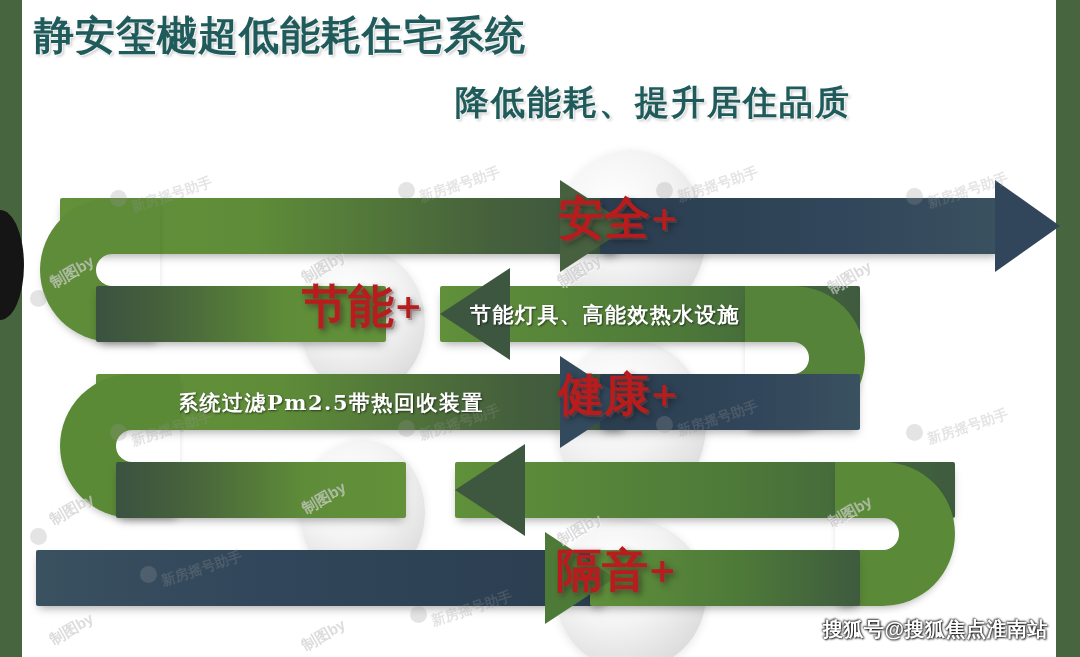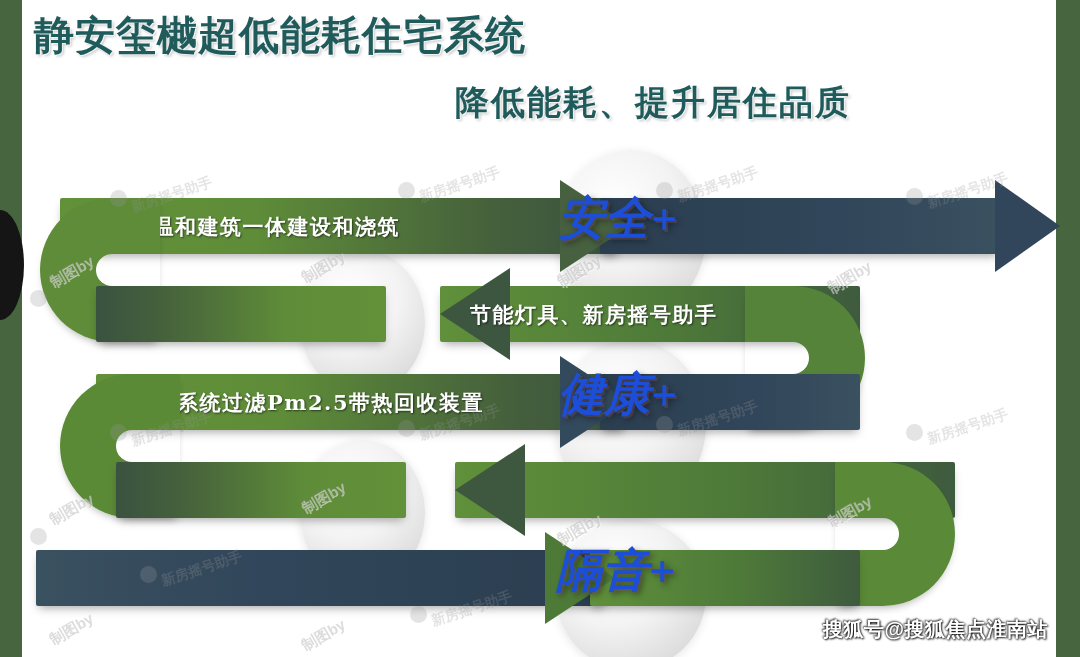--- a/index.html
+++ b/index.html
@@ -83,28 +83,27 @@
     position:absolute;
     color:#ffffff;
     font-size:21px;font-weight:700;letter-spacing:1.5px;
     white-space:nowrap;
     text-shadow:1px 1px 2px rgba(0,0,0,.55);
     line-height:1;
   }
 
   .pillar{
     position:absolute;
-    color:#1d4ed8;
+    color:#b91c1c;
     font-size:46px;font-weight:700;letter-spacing:0px;
     white-space:nowrap;
     line-height:1;
     text-shadow:
       2px 2px 0 rgba(120,80,80,.40),
       3px 3px 6px rgba(0,0,0,.45);
-    font-style: italic;
   }
   .pillar .plus{font-size:34px;vertical-align:0.12em;}
 
   
   .wm-layer{position:absolute;inset:0;pointer-events:none;}
   .wm{
     position:absolute;
     color:rgba(140,140,140,.30);
     font-size:15px;font-weight:700;
     font-family:"Liberation Sans","DejaVu Sans",sans-serif;
@@ -153,31 +152,33 @@
   <div class="ghost" style="left:300px;top:440px;width:125px;height:145px;"></div>
   <div class="ghost" style="left:556px;top:520px;width:150px;height:150px;"></div>
   <div class="dark-disc" style="left:-24px;top:210px;width:48px;height:110px;"></div>
 
   <div class="bar g shadow" style="left:60px;top:198px;width:560px;"></div>
   <div class="bar navy shadow" style="left:600px;top:198px;width:400px;"></div>
 
   <div class="arrow right" style="left:560px;top:180px;border-left:70px solid #47603F;"></div>
 
   <div class="arrow right" style="left:995px;top:180px;border-left:65px solid #31465A;"></div>
-  <div class="bar-text" style="left:130px;top:216px;">保温和建筑一体建设和浇筑</div>
   <div class="pillar" style="left:558px;top:195px;">
     <span>安全</span><span class="plus">+</span>
   </div>
 
   <div class="uturn uturn-left shadow" style="left:40px;top:198px;width:120px;height:144px;border-color:#5E8C38;"></div>
 
   <div class="bar gl shadow" style="left:96px;top:286px;width:290px;"></div>
   <div class="bar gflat shadow" style="left:440px;top:286px;width:420px;"></div>
   <div class="arrow left" style="left:440px;top:268px;border-right:70px solid #3C5640;"></div>
-  <div class="bar-text" style="left:470px;top:304px;">节能灯具、新房摇号助手</div>
+  <div class="bar-text" style="left:470px;top:304px;">节能灯具、高能效热水设施</div>
+  <div class="pillar" style="left:302px;top:283px;">
+    <span>节能</span><span class="plus">+</span>
+  </div>
 
   <div class="uturn uturn-right shadow" style="left:745px;top:286px;width:120px;height:144px;border-color:#55833A;"></div>
 
   <div class="bar g shadow" style="left:96px;top:374px;width:530px;"></div>
   <div class="bar navy shadow" style="left:600px;top:374px;width:260px;"></div>
   <div class="arrow right" style="left:560px;top:356px;border-left:70px solid #33495C;"></div>
   <div class="bar-text" style="left:132px;top:392px;">新风系统过滤Pm2.5带热回收装置</div>
   <div class="pillar" style="left:558px;top:371px;">
     <span>健康</span><span class="plus">+</span>
   </div>

